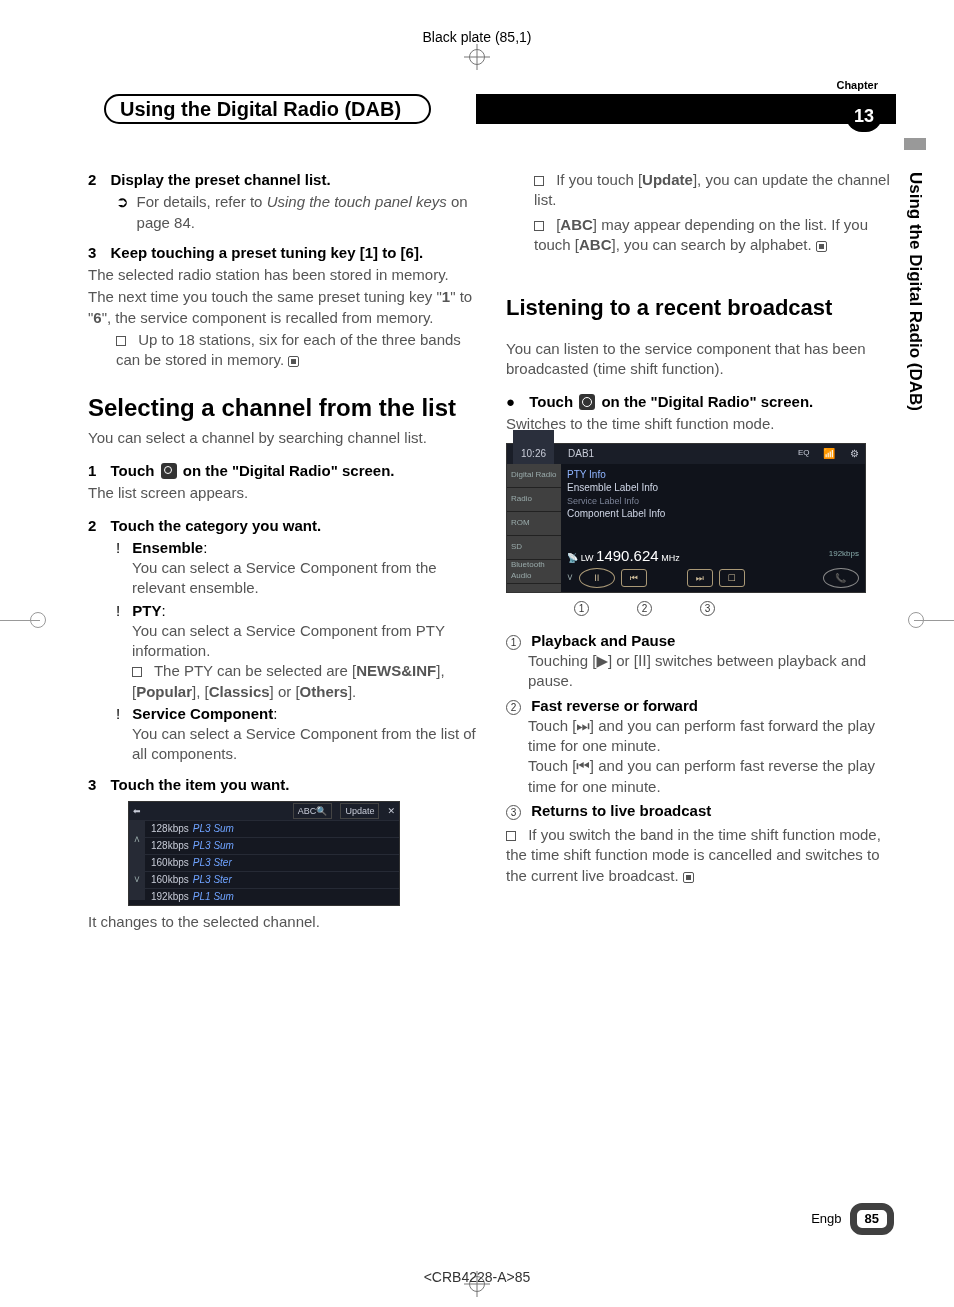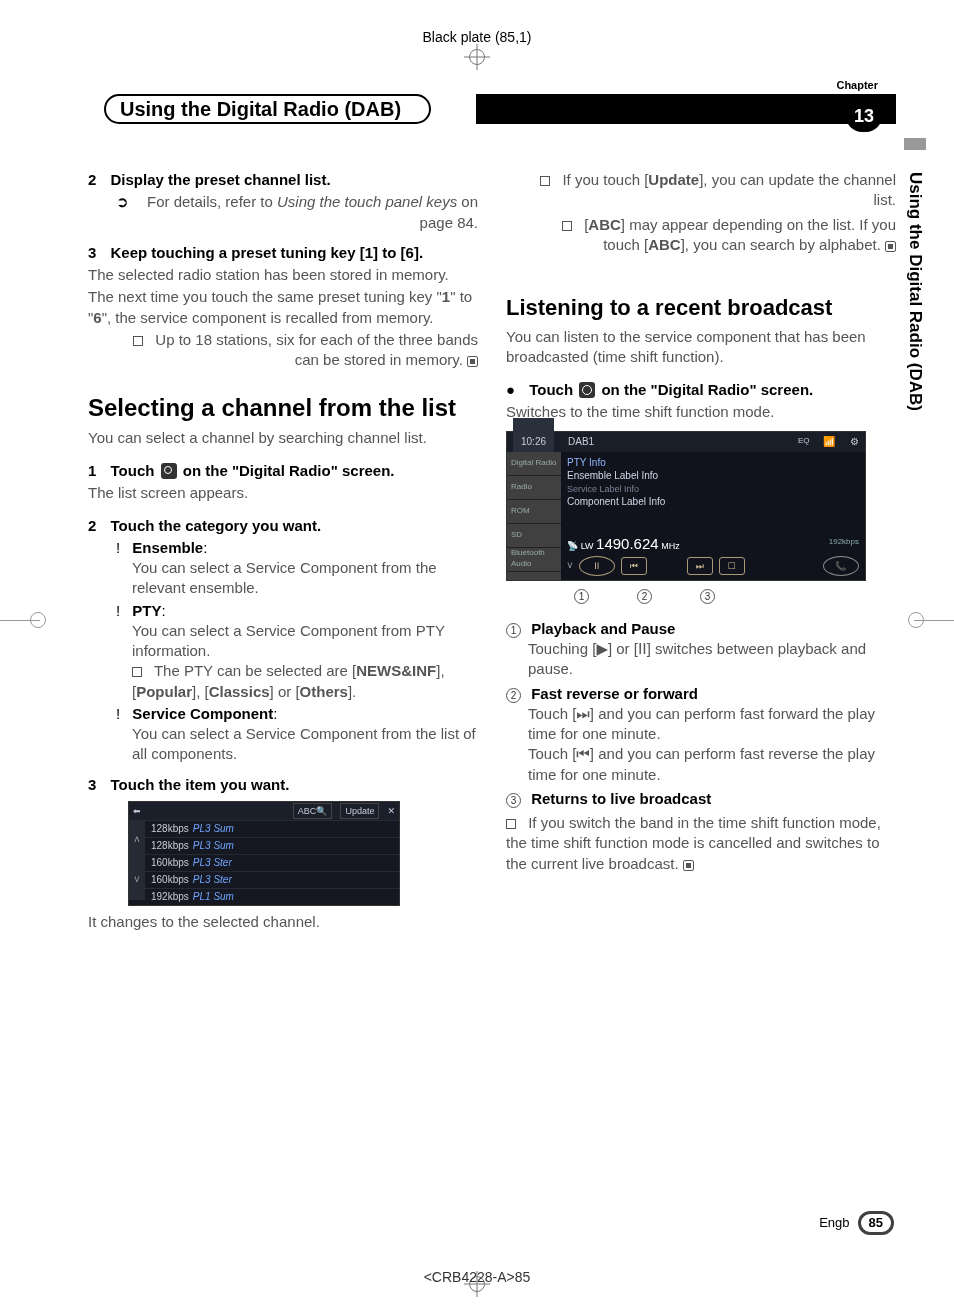--- a/index.html
+++ b/index.html
@@ -120,37 +120,37 @@
   }
 
   .cols {
     display: flex;
     gap: 28px;
   }
   .col { width: 50%; }
   .step-line { margin-bottom: 2px; }
   .step-num { font-weight: bold; margin-right: 10px; }
   .step-title { font-weight: bold; }
-  .indent { padding-left: 28px; text-align: right; }
+  .indent { padding-left: 28px; }
   .arrow-line { display:flex; }
   .arrow-bullet { margin-right: 8px; font-size:15px; }
   .italic { font-style: italic; }
   p { margin-bottom: 2px; color:#444; }
   .gray { color:#555; }
   .sq-bullet { display:inline-block; width:10px; height:10px; border:1px solid #555; margin-right:8px; position:relative; top:1px;}
   .sq-stop { display:inline-block; width:11px; height:11px; border:1px solid #555; border-radius:2px; position:relative; top:2px;}
   .sq-stop::after{content:""; position:absolute; left:2px;top:2px;width:5px;height:5px;background:#555;}
   h2.section {
     font-size: 24px;
     font-weight: bold;
     line-height: 1.15;
     margin-top: 24px;
     margin-bottom: 6px;
   }
-  h3.subsection { font-size: 22px; font-weight:bold; margin-bottom:4px;}
+  h3.subsection { font-size: 22px; font-weight:bold; margin-bottom:16px;}
   .dot-bullet { margin-right:8px; }
   .bold { font-weight: bold; }
   .icon-box {
     display:inline-block; width:16px; height:16px; background:#333; border-radius:3px;
     position:relative; top:3px; margin:0 2px;
   }
   .icon-box.search::after{
     content:""; position:absolute; left:3px; top:3px; width:6px; height:6px;
     border:1.5px solid #fff; border-radius:50%;
   }
@@ -174,21 +174,21 @@
   .screenshot .label{ color:#6fa3ff; font-style:italic; margin-left:4px;}
   .scroll-up, .scroll-down{
     position:absolute; left:0; width:16px; height:40px; background:#262a35;
     display:flex;align-items:center;justify-content:center; color:#9aa;
   }
   .footer {
     position:absolute; bottom:72px; right:60px; display:flex; align-items:center; gap:8px;
     font-size:13px;
   }
   .page-oval{
-    border:3px solid #404040; border-radius:12px; padding:0 8px; font-weight:bold;text-align:center;
+    border:7px solid #404040; border-radius:12px; padding:0 8px; font-weight:bold;text-align:center;
   }
   .doc-code {
     position:absolute; bottom:20px; left:50%; transform:translateX(-50%);
     font-size:14px; color:#333;
   }
   .callouts { display:flex; gap:42px; padding-left:68px; margin-top:4px; color:#666;}
   .circ-num{ display:inline-block; width:15px;height:15px;border:1px solid #555;border-radius:50%;
     font-size:10px; text-align:center; line-height:14px; margin-right:6px; color:#333;}
   .ts-screenshot {
     margin:8px 0 2px 0; width:360px; background:#10131b; color:#c8ccd8; font-size:10px;

